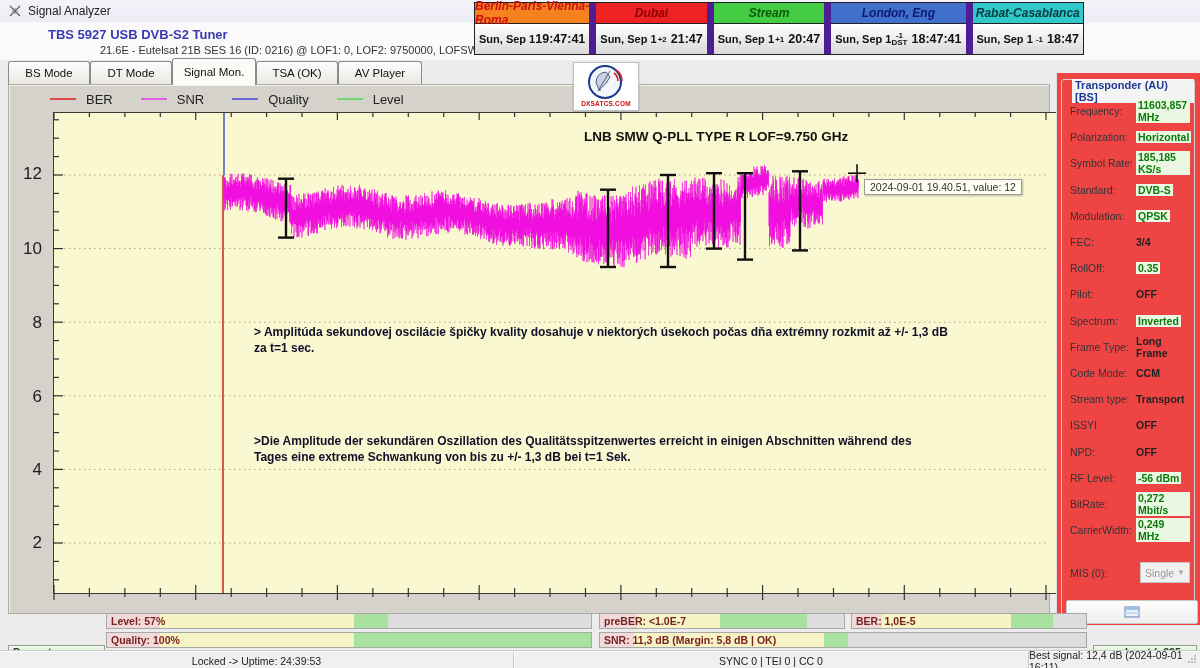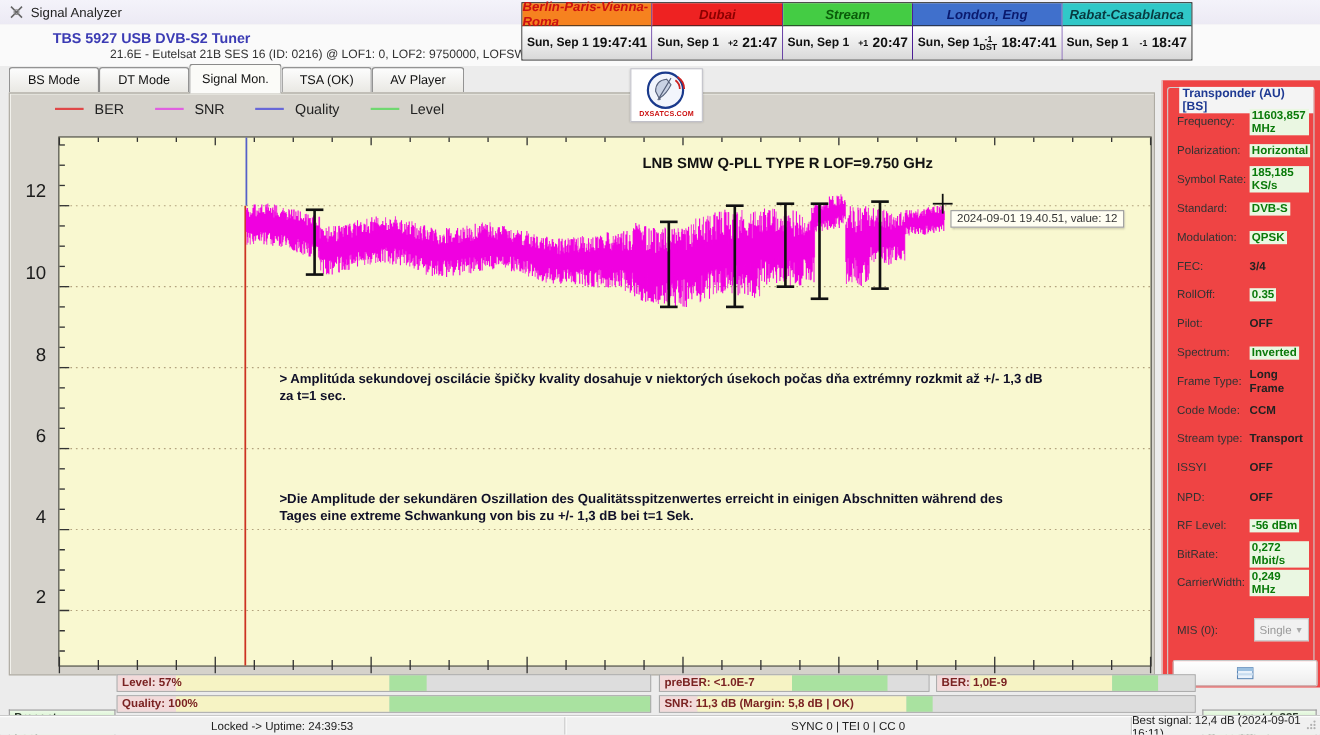--- a/index.html
+++ b/index.html
@@ -7,37 +7,37 @@
   
   .titlebar{position:absolute;left:0;top:0;width:1200px;height:22px;background:linear-gradient(#f4f3fa,#eceaf4);border-bottom:1px solid #d9d8e2;display:flex;align-items:center;}
   .titlebar .ttl{font-size:12px;color:#222;margin-left:6px;}
   .appicon{width:14px;height:14px;margin-left:8px;}
   
   .header{position:absolute;left:0;top:22px;width:1200px;height:38px;background:#fafafa;}
   .tuner{position:absolute;left:48px;top:5px;font-size:13px;font-weight:bold;color:#3b3bb4;}
   .tuner-sub{position:absolute;left:100px;top:22px;font-size:11px;color:#333;}
   
   .clocks{position:absolute;left:474px;top:2px;width:608px;height:51px;display:flex;border:1px solid #222;background:#fff;}
-  .clock{flex:1;border-right:1px solid #4c1d95;display:flex;flex-direction:column;}
+  .clock{flex:1;border-right:7px solid #4c1d95;display:flex;flex-direction:column;}
   .clock:last-child{border-right:none;}
   .clock-h{height:20px;display:flex;align-items:center;justify-content:center;font-size:12px;font-weight:bold;font-style:italic;border-bottom:1px solid #222;}
   .clock-b{flex:1;background:linear-gradient(#ffffff,#d9d9d9);display:flex;align-items:center;padding:0 4px;color:#111;}
   .clock-date{font-size:11px;font-weight:bold;white-space:nowrap;}
   .clock-off{font-size:8px;font-weight:bold;margin-left:auto;line-height:7px;text-align:center;}
   .clock-time{font-size:12.5px;font-weight:bold;margin-left:auto;white-space:nowrap;}
   .clock-off + .clock-time{margin-left:4px;}
   
   .tab{position:absolute;top:61px;height:22px;background:linear-gradient(#fdfdfd,#e9e8e3);border:1px solid #8a8a8a;border-bottom:none;border-radius:3px 3px 0 0;font-size:11.5px;color:#111;display:flex;align-items:center;justify-content:center;cursor:default;}
   .tab.active{top:58px;height:26px;background:#fbfbf8;z-index:3;}
   
   .panel{position:absolute;left:8px;top:84px;width:1040px;height:528px;background:#d5d2cb;border:1px solid #aeaba3;box-shadow:inset 1px 1px 0 #f2f1ec;}
   .legend{position:absolute;left:50px;top:90px;height:18px;display:flex;align-items:center;gap:10px;font-size:13px;color:#222;}
   .legend .dash{width:26px;height:2px;}
   .legend .lbl{margin-right:18px;}
-  .plot{position:absolute;left:53px;top:124px;width:992px;height:480px;background:#f9f8d0;border:1px solid #3a3a3a;}
+  .plot{position:absolute;left:53px;top:112px;width:992px;height:480px;background:#f9f8d0;border:1px solid #3a3a3a;padding-left:11px;}
   .plot svg{position:absolute;left:0;top:0;overflow:visible;}
   .ylab{position:absolute;width:30px;text-align:right;font-size:17px;color:#1c1c1c;}
   .chart-title{position:absolute;left:530px;top:16px;width:320px;font-size:13.5px;font-weight:bold;color:#111;white-space:nowrap;}
   .note{position:absolute;left:200px;font-size:12px;font-weight:bold;color:#101028;line-height:15.5px;}
   .tooltip{position:absolute;left:810px;top:66px;background:#fffef2;border:1px solid #9a9a9a;box-shadow:1px 1px 2px rgba(0,0,0,.25);font-size:10.5px;color:#333;padding:1px 5px;white-space:nowrap;}
   
   .logo{position:absolute;left:573px;top:62px;width:64px;height:47px;background:#fff;border:1px solid #c0c0c8;box-shadow:0 1px 2px rgba(0,0,0,.2);display:flex;flex-direction:column;align-items:center;z-index:5;}
   .logo-txt{font-size:6.5px;font-weight:bold;color:#cc1111;letter-spacing:.2px;margin-top:-1px;}
   
   .sidebar{position:absolute;left:1056px;top:73px;width:144px;height:552px;background:#ef4444;border-left:1px solid #e0e0e0;}
@@ -381,21 +381,21 @@
       <div style="background: rgb(221, 221, 221); width: 42%;"></div>
     </div>
   <div class="hbar" style="left:599px;top:613px;width:246px;">
       <span class="hbar-label">preBER: &lt;1.0E-7</span>
       <div style="background: rgb(242, 218, 218); width: 15%;"></div>
       <div style="background: rgb(246, 243, 196); width: 34%;"></div>
       <div style="background: rgb(169, 226, 160); width: 36%;"></div>
       <div style="background: rgb(221, 221, 221); width: 15%;"></div>
     </div>
   <div class="hbar" style="left:851px;top:613px;width:236px;">
-      <span class="hbar-label">BER: 1,0E-9</span>
+      <span class="hbar-label">BER: 1,0E-5</span>
       <div style="background: rgb(242, 218, 218); width: 13%;"></div>
       <div style="background: rgb(246, 243, 196); width: 55%;"></div>
       <div style="background: rgb(169, 226, 160); width: 18%;"></div>
       <div style="background: rgb(221, 221, 221); width: 14%;"></div>
     </div>
   <div class="gbox" style="left:1093px;top:613px;width:104px;padding-left:31px;">
       <span>Input (~235 Kbps)</span>
     </div>
 
   <div class="gbox" style="left:8px;top:632px;width:97px;">

